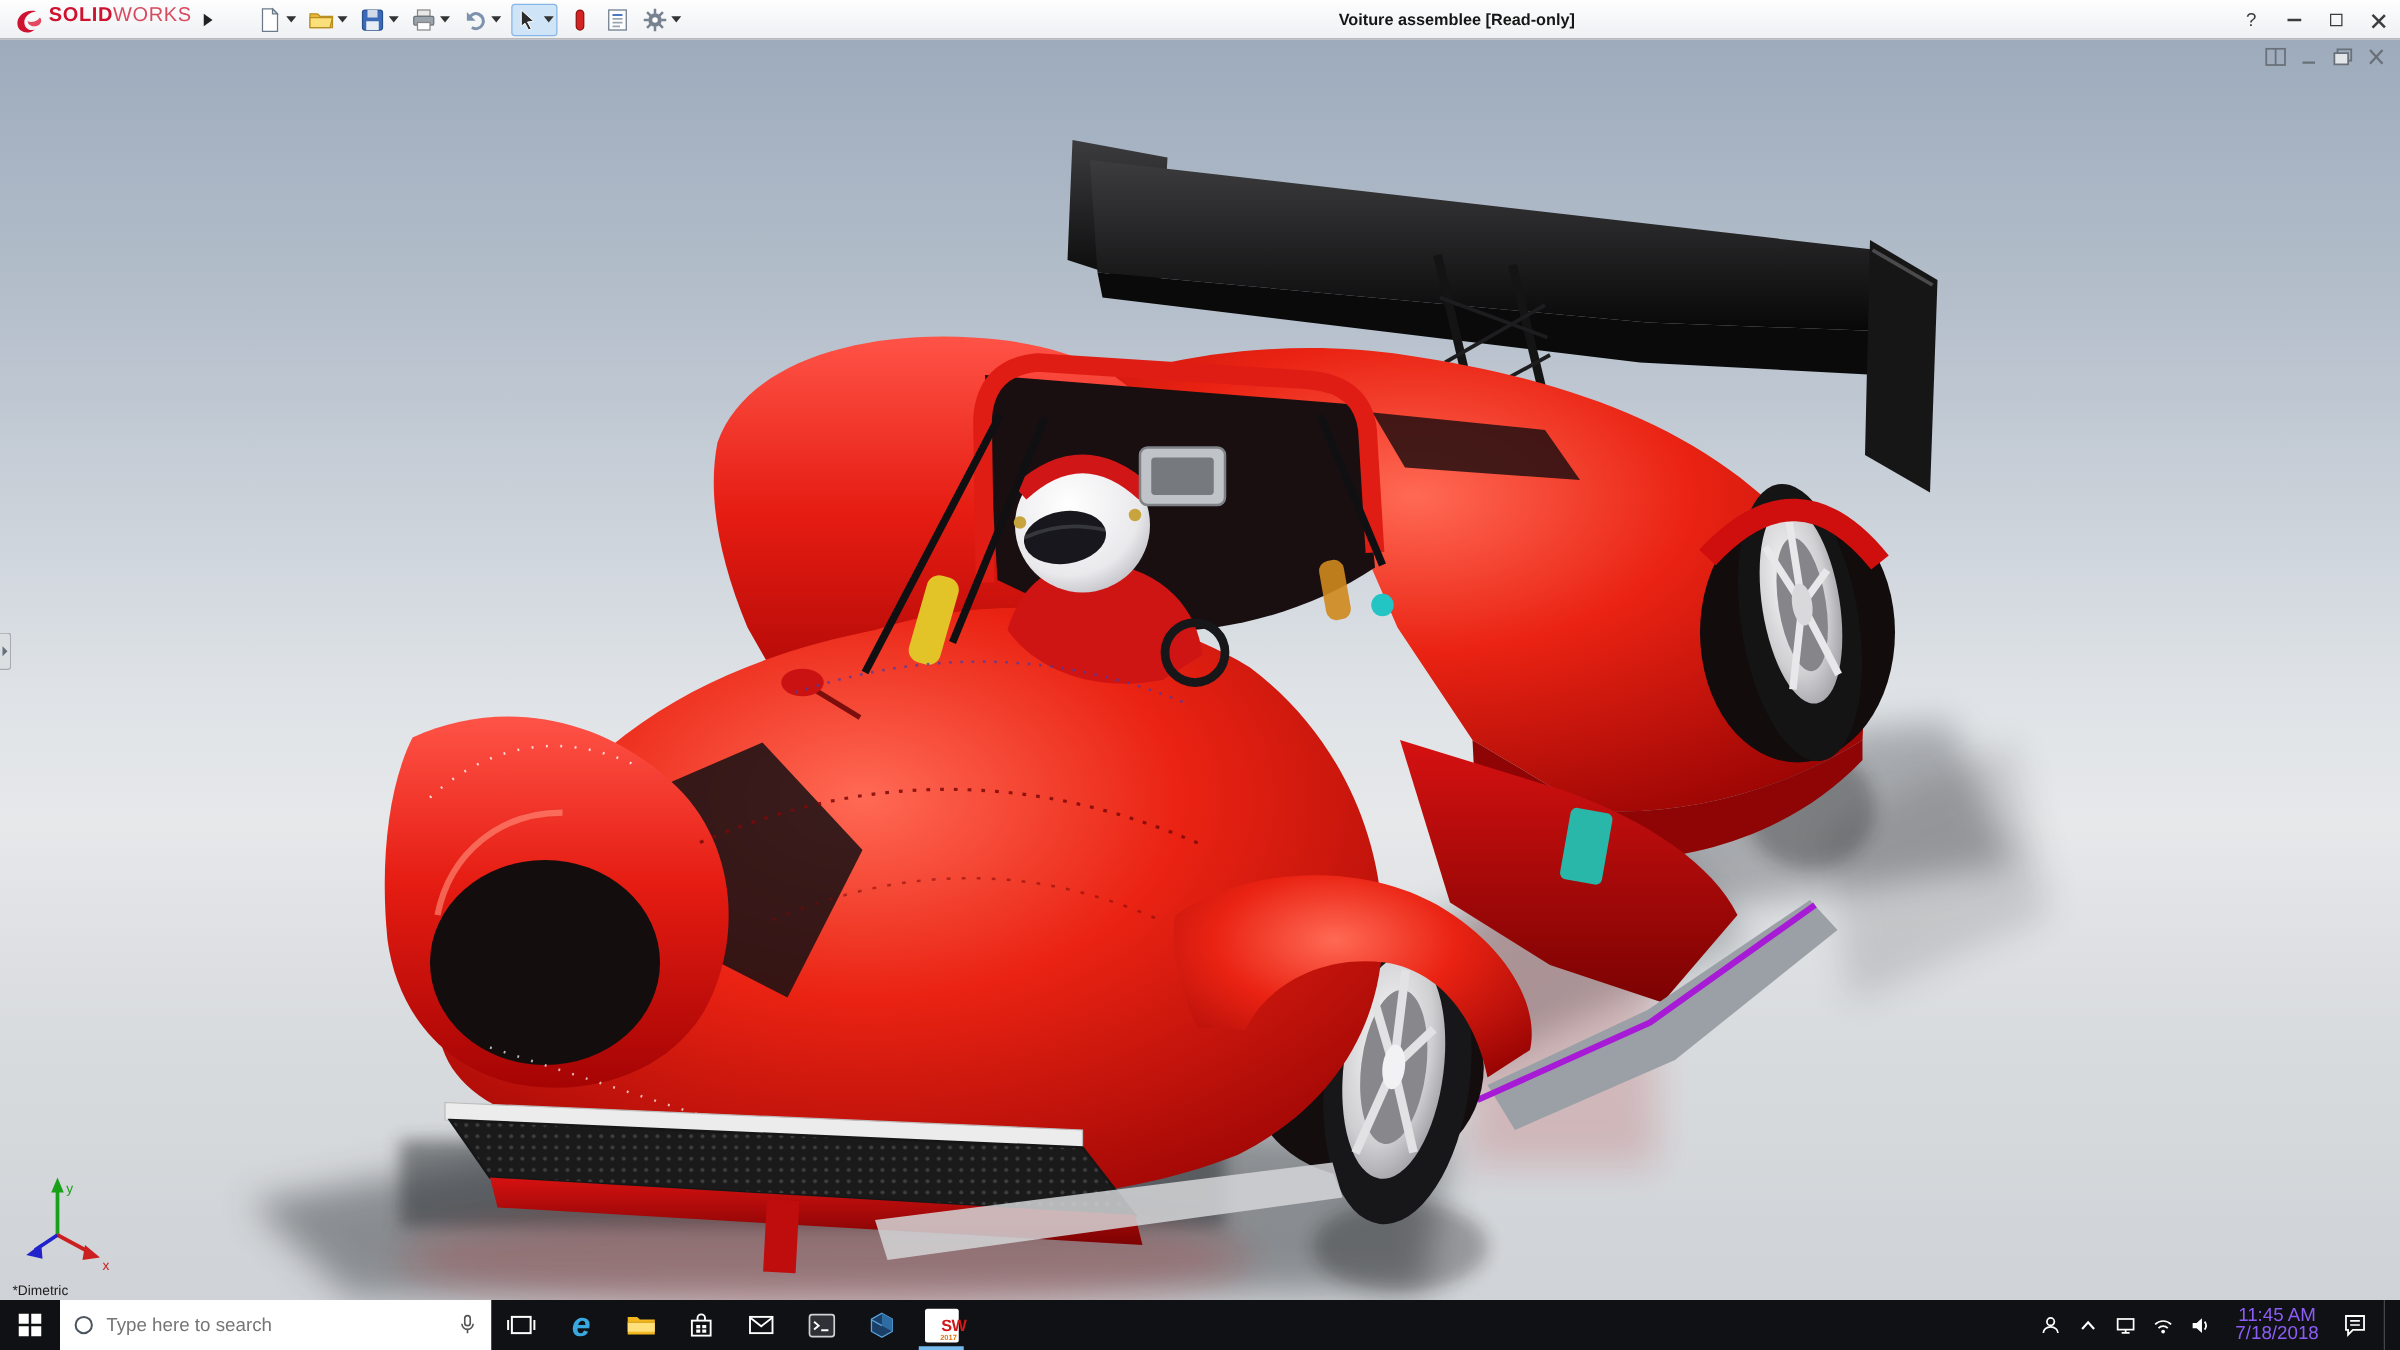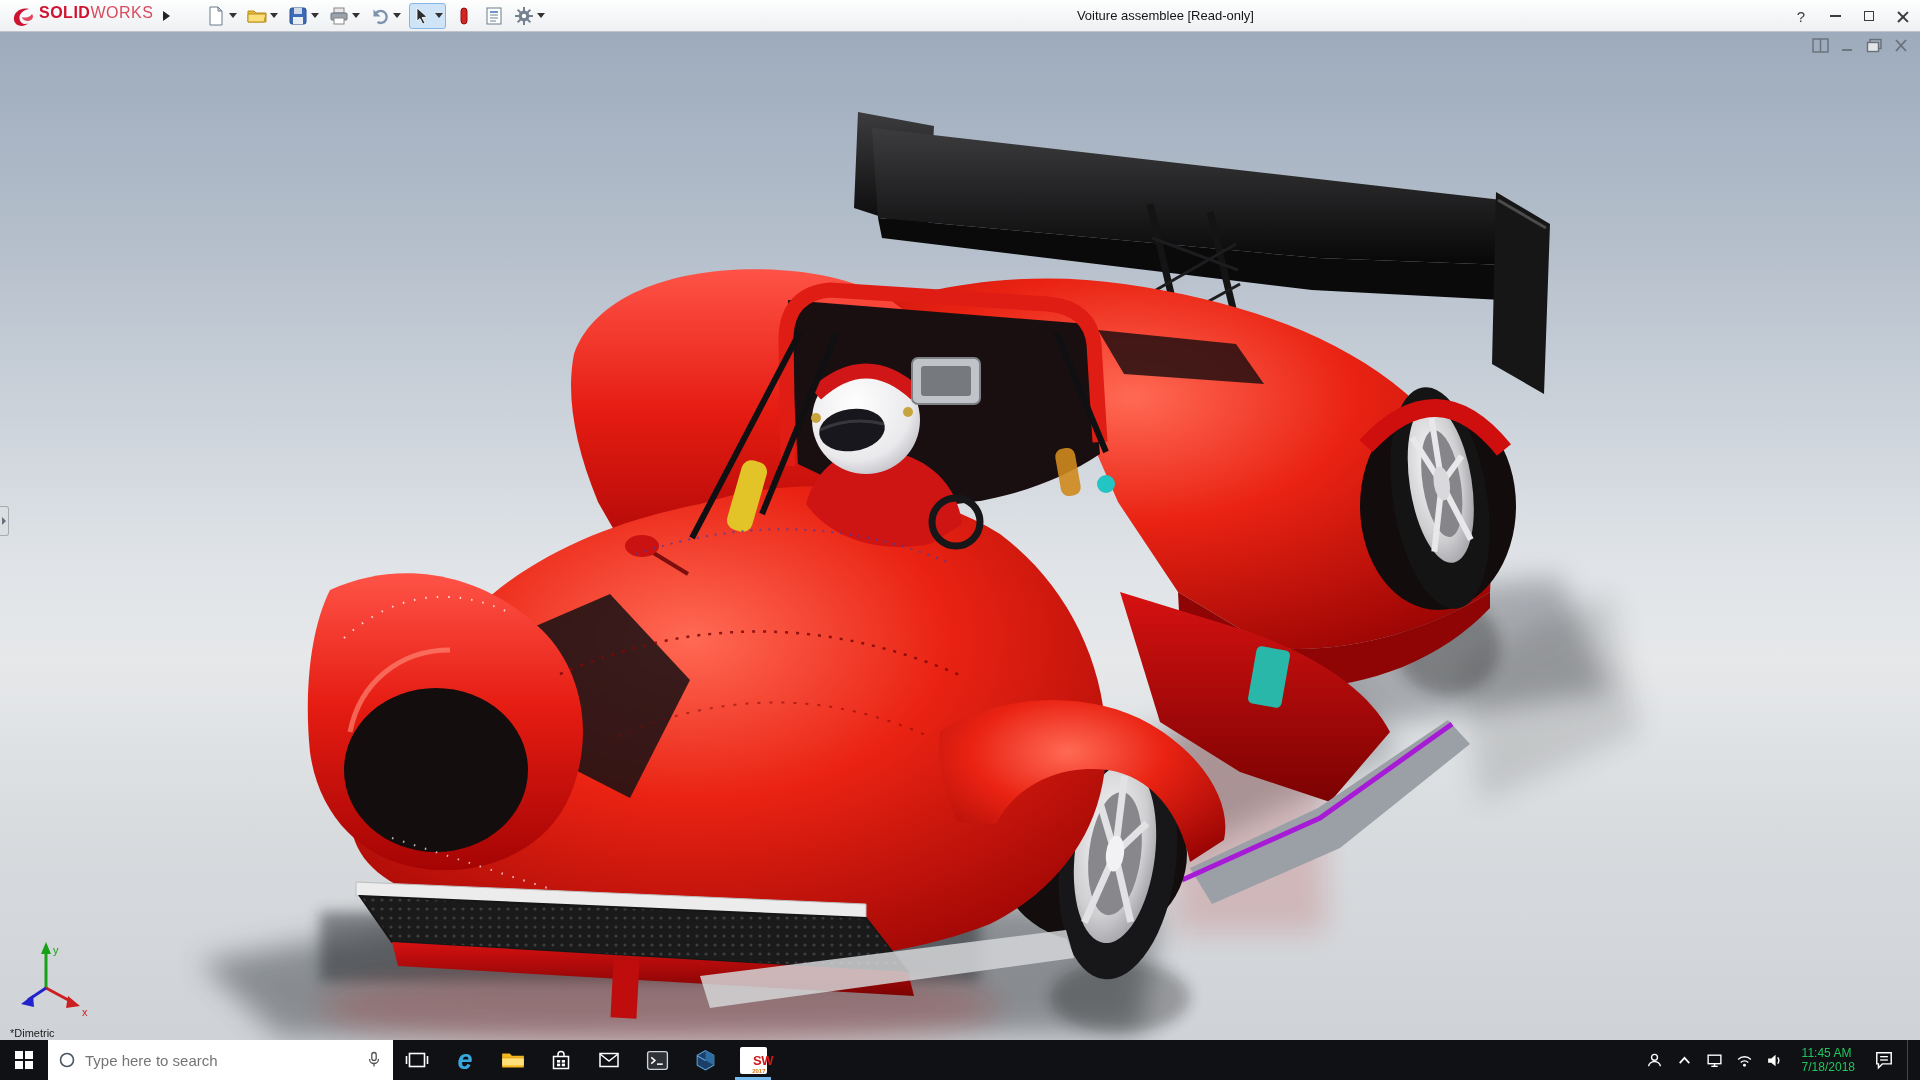--- a/index.html
+++ b/index.html
@@ -17,21 +17,21 @@
   .brand-name span.lt { font-weight:300; color:#d84b5e; }
   .flyout { width:0; height:0; border-left:7px solid #222; border-top:5px solid transparent;
     border-bottom:5px solid transparent; margin-left:10px; cursor:pointer; }
   .tools { display:flex; align-items:center; gap:6px; margin-left:34px; }
   .tool { display:flex; align-items:center; height:26px; padding:0 2px; border-radius:3px; }
   .tool svg { width:20px; height:20px; }
   .tool .caret { width:0; height:0; border-top:5px solid #333; border-left:4px solid transparent;
     border-right:4px solid transparent; margin-left:3px; }
   .tool.active { background:#cfe4f7; border:1px solid #85b6e6; }
   .win-title { position:absolute; left:60.7%; top:0; height:32px; line-height:32px;
-    transform:translateX(-50%); font-size:13px; color:#161616; white-space:nowrap; }
+    transform:translateX(-50%); font-size:13px; color:#161616; white-space:nowrap;font-weight:bold; }
   .win-controls { position:absolute; right:0; top:0; height:32px; display:flex; }
   .wc { width:34px; height:32px; display:flex; align-items:center; justify-content:center;
     color:#3c3c3c; font-size:15px; cursor:pointer; }
   .ic-min { width:11px; height:2px; background:#3c3c3c; }
   .ic-max { width:10px; height:10px; border:1.5px solid #3c3c3c; }
   .ic-close { position:relative; width:12px; height:12px; }
   .ic-close:before,.ic-close:after { content:""; position:absolute; left:5px; top:0;
     width:1.8px; height:14px; background:#3c3c3c; }
   .ic-close:before { transform:rotate(45deg);} .ic-close:after { transform:rotate(-45deg);}
 
@@ -65,21 +65,21 @@
   .tb-btn.active:after { content:""; position:absolute; left:6px; right:6px; bottom:0;
     height:3px; background:#76b9ed; }
   .edge-e { font-size:27px; font-weight:bold; color:#38a9e0; font-style:italic; line-height:1; }
   .sw-tile { width:27px; height:27px; background:#fff; border-radius:2px; position:relative;
     display:flex; align-items:center; justify-content:center; }
   .sw-tile .sw { color:#d01818; font-weight:bold; font-size:13px; letter-spacing:-.5px;margin-left:20px; }
   .sw-tile .yr { position:absolute; right:1px; bottom:0px; font-size:6px; color:#e07818; font-weight:bold; }
   .tray { margin-left:auto; display:flex; align-items:center; gap:13px; padding:0 6px; }
   .tray .tico { width:17px; height:17px; color:#fff; cursor:pointer; }
   .tray .tico svg { width:100%; height:100%; }
-  .clock { color:#22c55e; font-size:12px; line-height:14px; padding:0 6px; cursor:pointer; }
+  .clock { color:#8b5cf6; font-size:15px; line-height:14px; text-align:center; padding:0 6px; cursor:pointer; }
   .show-desktop { width:7px; height:40px; border-left:1px solid #43464b; cursor:pointer; }
 </style>
 </head>
 <body>
 
 <div class="app">
 
   <div class="titlebar">
     <div class="brand">
       <svg width="24" height="24" viewBox="0 0 24 24">

